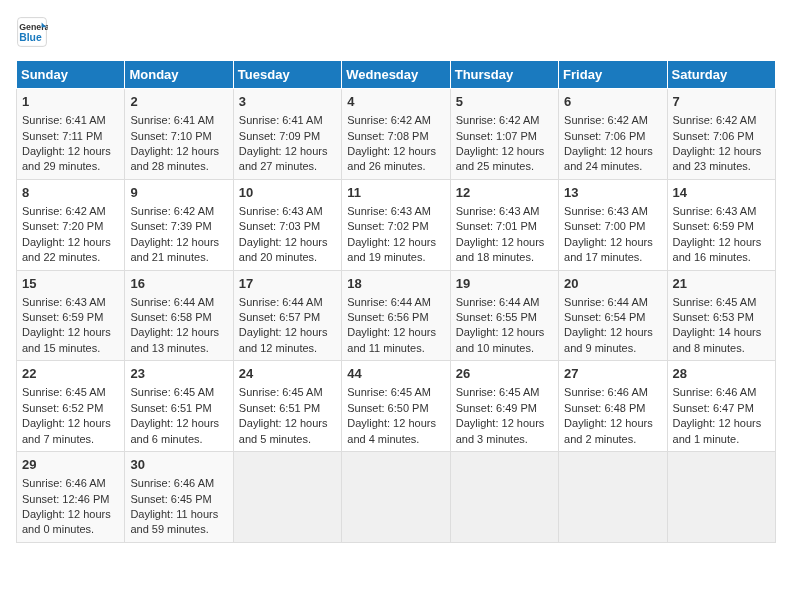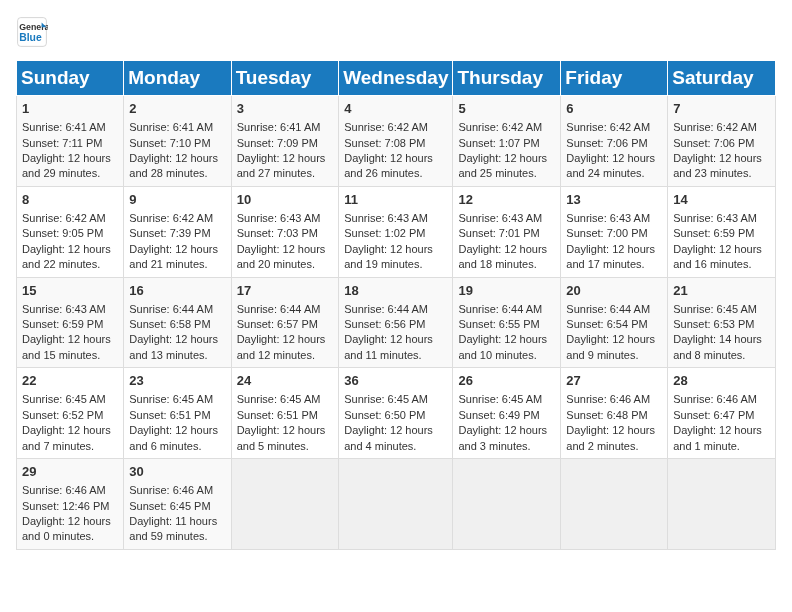--- a/index.html
+++ b/index.html
@@ -40,21 +40,21 @@
     table {
       width: 100%;
       border-collapse: collapse;
       font-size: 11px;
     }
     thead tr th {
       background-color: #1a7abf;
       color: #fff;
       padding: 6px 4px;
       text-align: left;
-      font-size: 19px;
+      font-size: 13px;
       font-weight: bold;
       border: 1px solid #fff;
       margin-top: 29px;
     }
     tbody tr td {
       border: 1px solid #ddd;
       vertical-align: top;
       padding: 4px 5px;
       width: 14.28%;
       min-height: 80px;
@@ -111,42 +111,42 @@
   <tr>
         <td><span class="day-num">1</span><span>Sunrise: 6:41 AM</span><br><span>Sunset: 7:11 PM</span><br><span>Daylight: 12 hours and 29 minutes.</span></td>
         <td><span class="day-num">2</span><span>Sunrise: 6:41 AM</span><br><span>Sunset: 7:10 PM</span><br><span>Daylight: 12 hours and 28 minutes.</span></td>
         <td><span class="day-num">3</span><span>Sunrise: 6:41 AM</span><br><span>Sunset: 7:09 PM</span><br><span>Daylight: 12 hours and 27 minutes.</span></td>
         <td><span class="day-num">4</span><span>Sunrise: 6:42 AM</span><br><span>Sunset: 7:08 PM</span><br><span>Daylight: 12 hours and 26 minutes.</span></td>
         <td><span class="day-num">5</span><span>Sunrise: 6:42 AM</span><br><span>Sunset: 1:07 PM</span><br><span>Daylight: 12 hours and 25 minutes.</span></td>
         <td><span class="day-num">6</span><span>Sunrise: 6:42 AM</span><br><span>Sunset: 7:06 PM</span><br><span>Daylight: 12 hours and 24 minutes.</span></td>
         <td><span class="day-num">7</span><span>Sunrise: 6:42 AM</span><br><span>Sunset: 7:06 PM</span><br><span>Daylight: 12 hours and 23 minutes.</span></td>
       </tr>
       <tr>
-        <td><span class="day-num">8</span><span>Sunrise: 6:42 AM</span><br><span>Sunset: 9:05 PM</span><br><span>Daylight: 12 hours and 22 minutes.</span></td>
+        <td><span class="day-num">8</span><span>Sunrise: 6:42 AM</span><br><span>Sunset: 7:20 PM</span><br><span>Daylight: 12 hours and 22 minutes.</span></td>
         <td><span class="day-num">9</span><span>Sunrise: 6:42 AM</span><br><span>Sunset: 7:39 PM</span><br><span>Daylight: 12 hours and 21 minutes.</span></td>
         <td><span class="day-num">10</span><span>Sunrise: 6:43 AM</span><br><span>Sunset: 7:03 PM</span><br><span>Daylight: 12 hours and 20 minutes.</span></td>
-        <td><span class="day-num">11</span><span>Sunrise: 6:43 AM</span><br><span>Sunset: 1:02 PM</span><br><span>Daylight: 12 hours and 19 minutes.</span></td>
+        <td><span class="day-num">11</span><span>Sunrise: 6:43 AM</span><br><span>Sunset: 7:02 PM</span><br><span>Daylight: 12 hours and 19 minutes.</span></td>
         <td><span class="day-num">12</span><span>Sunrise: 6:43 AM</span><br><span>Sunset: 7:01 PM</span><br><span>Daylight: 12 hours and 18 minutes.</span></td>
         <td><span class="day-num">13</span><span>Sunrise: 6:43 AM</span><br><span>Sunset: 7:00 PM</span><br><span>Daylight: 12 hours and 17 minutes.</span></td>
         <td><span class="day-num">14</span><span>Sunrise: 6:43 AM</span><br><span>Sunset: 6:59 PM</span><br><span>Daylight: 12 hours and 16 minutes.</span></td>
       </tr>
       <tr>
         <td><span class="day-num">15</span><span>Sunrise: 6:43 AM</span><br><span>Sunset: 6:59 PM</span><br><span>Daylight: 12 hours and 15 minutes.</span></td>
         <td><span class="day-num">16</span><span>Sunrise: 6:44 AM</span><br><span>Sunset: 6:58 PM</span><br><span>Daylight: 12 hours and 13 minutes.</span></td>
         <td><span class="day-num">17</span><span>Sunrise: 6:44 AM</span><br><span>Sunset: 6:57 PM</span><br><span>Daylight: 12 hours and 12 minutes.</span></td>
         <td><span class="day-num">18</span><span>Sunrise: 6:44 AM</span><br><span>Sunset: 6:56 PM</span><br><span>Daylight: 12 hours and 11 minutes.</span></td>
         <td><span class="day-num">19</span><span>Sunrise: 6:44 AM</span><br><span>Sunset: 6:55 PM</span><br><span>Daylight: 12 hours and 10 minutes.</span></td>
         <td><span class="day-num">20</span><span>Sunrise: 6:44 AM</span><br><span>Sunset: 6:54 PM</span><br><span>Daylight: 12 hours and 9 minutes.</span></td>
         <td><span class="day-num">21</span><span>Sunrise: 6:45 AM</span><br><span>Sunset: 6:53 PM</span><br><span>Daylight: 14 hours and 8 minutes.</span></td>
       </tr>
       <tr>
         <td><span class="day-num">22</span><span>Sunrise: 6:45 AM</span><br><span>Sunset: 6:52 PM</span><br><span>Daylight: 12 hours and 7 minutes.</span></td>
         <td><span class="day-num">23</span><span>Sunrise: 6:45 AM</span><br><span>Sunset: 6:51 PM</span><br><span>Daylight: 12 hours and 6 minutes.</span></td>
         <td><span class="day-num">24</span><span>Sunrise: 6:45 AM</span><br><span>Sunset: 6:51 PM</span><br><span>Daylight: 12 hours and 5 minutes.</span></td>
-        <td><span class="day-num">36</span><span>Sunrise: 6:45 AM</span><br><span>Sunset: 6:50 PM</span><br><span>Daylight: 12 hours and 4 minutes.</span></td>
+        <td><span class="day-num">44</span><span>Sunrise: 6:45 AM</span><br><span>Sunset: 6:50 PM</span><br><span>Daylight: 12 hours and 4 minutes.</span></td>
         <td><span class="day-num">26</span><span>Sunrise: 6:45 AM</span><br><span>Sunset: 6:49 PM</span><br><span>Daylight: 12 hours and 3 minutes.</span></td>
         <td><span class="day-num">27</span><span>Sunrise: 6:46 AM</span><br><span>Sunset: 6:48 PM</span><br><span>Daylight: 12 hours and 2 minutes.</span></td>
         <td><span class="day-num">28</span><span>Sunrise: 6:46 AM</span><br><span>Sunset: 6:47 PM</span><br><span>Daylight: 12 hours and 1 minute.</span></td>
       </tr>
       <tr>
         <td><span class="day-num">29</span><span>Sunrise: 6:46 AM</span><br><span>Sunset: 12:46 PM</span><br><span>Daylight: 12 hours and 0 minutes.</span></td>
         <td><span class="day-num">30</span><span>Sunrise: 6:46 AM</span><br><span>Sunset: 6:45 PM</span><br><span>Daylight: 11 hours and 59 minutes.</span></td>
         <td class="cell-empty"></td>
         <td class="cell-empty"></td>
         <td class="cell-empty"></td>

